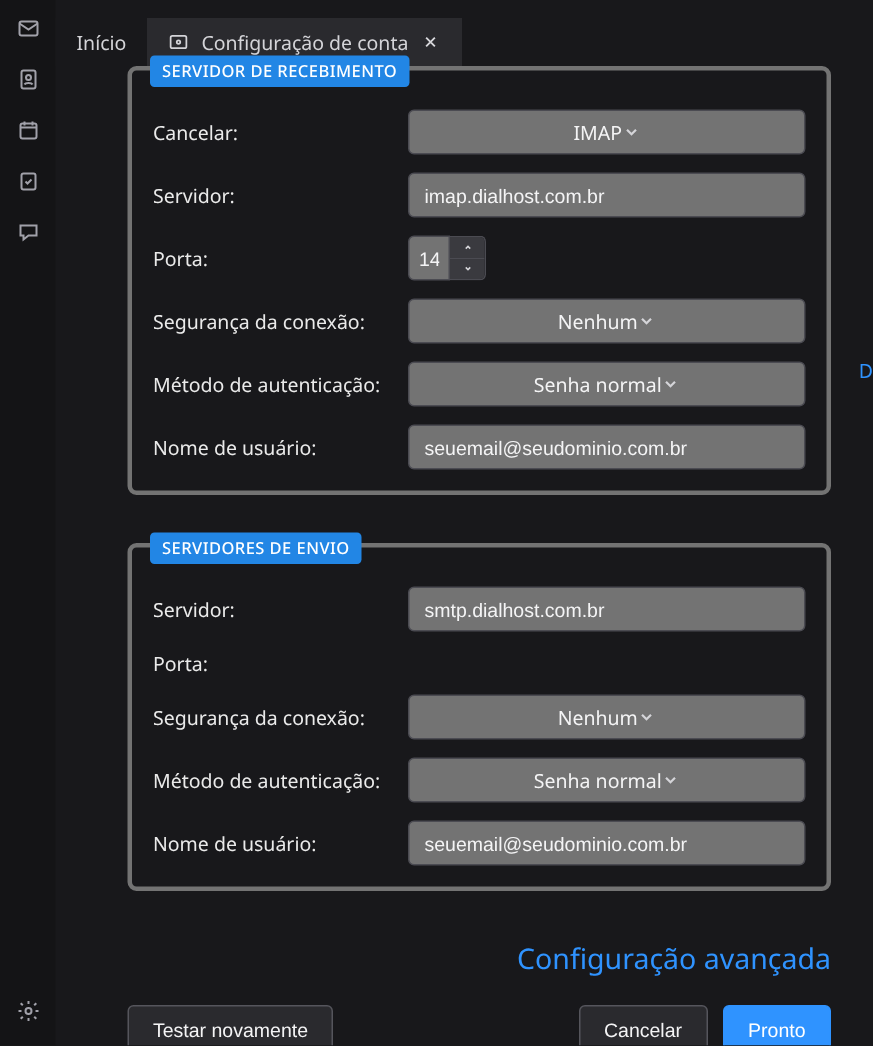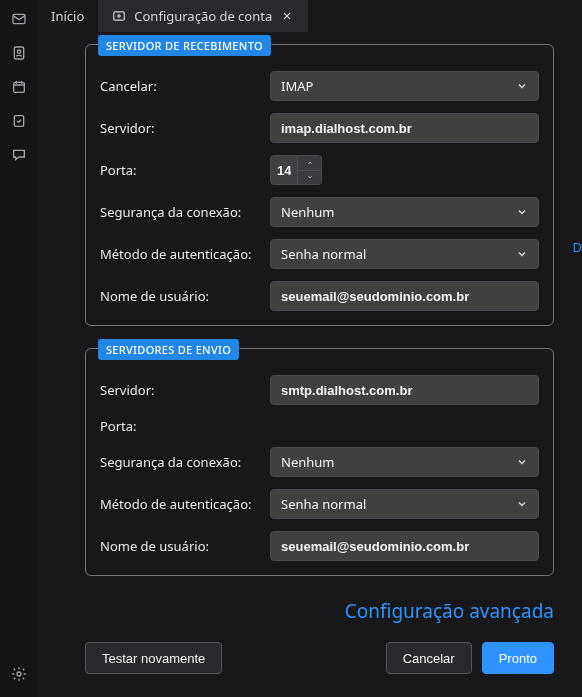--- a/index.html
+++ b/index.html
@@ -26,21 +26,21 @@
     gap: 16px;
   }
   .sidebar .icon {
     width: 18px; height: 18px;
     color: #a1a1aa;
     display:flex;align-items:center;justify-content:center;
   }
   .sidebar .spacer { flex: 1; }
   .tabbar {
     position: absolute;
-    left: 37px; top: 0;
+    left: 37px; top: 12px;
     right: 0;
     height: 32px;
     background: #18181b;
     display: flex;
     align-items: stretch;
   }
   .tab {
     display:flex; align-items:center; gap:8px;
     padding: 0 14px;
     color: #d4d4d8;
@@ -61,24 +61,24 @@
     overflow: hidden;
   }
   h1 {
     font-size: 15px;
     font-weight: 600;
     margin-bottom: 18px;
     color: #fafafa;
   }
   fieldset {
     position: relative;
-    border: 1px solid #737373;
+    border: 3px solid #737373;
     border-radius: 6px;
     padding: 26px 14px 14px 14px;
-    margin-bottom: 22px;
+    margin-bottom: 32px;
   }
   .legend-pill {
     position: absolute;
     top: -10px;
     left: 12px;
     background: #2286e5;
     color: #fff;
     font-size: 11px;
     font-weight: 500;
     letter-spacing: 0.3px;
@@ -92,39 +92,38 @@
   }
   .row:last-child { margin-bottom: 0;}
   .label {
     width: 170px;
     color: #eaeaea;
     font-size: 13px;
   }
   .control { flex: 1; }
   .select, .text-input, .number-input {
     width: 100%;
-    background: #404040;
+    background: #737373;
     border: 1px solid #4b4b52;
     border-radius: 4px;
     color: #f4f4f5;
     height: 30px;
     padding: 0 10px;
     font-size: 13px;
-    display:flex;align-items:center;justify-content:space-between;
+    display:flex;align-items:center;justify-content:center;
   }
   .select .chev { color:#d4d4d8; }
   .text-input input, .number-input input {
     background: transparent;
     border: none;
     color: #f4f4f5;
     font-size: 13px;
     width: 100%;
     outline: none;
     height: 100%;
-    font-weight: bold;
   }
   .port-wrap { display:flex; gap:0; width: 75px;}
   .number-input {
     width: 28px;
     text-align: right;
     padding:0 6px;
     border-radius: 4px 0 0 4px;
   }
   .number-input input { text-align: right; }
   .spin {

